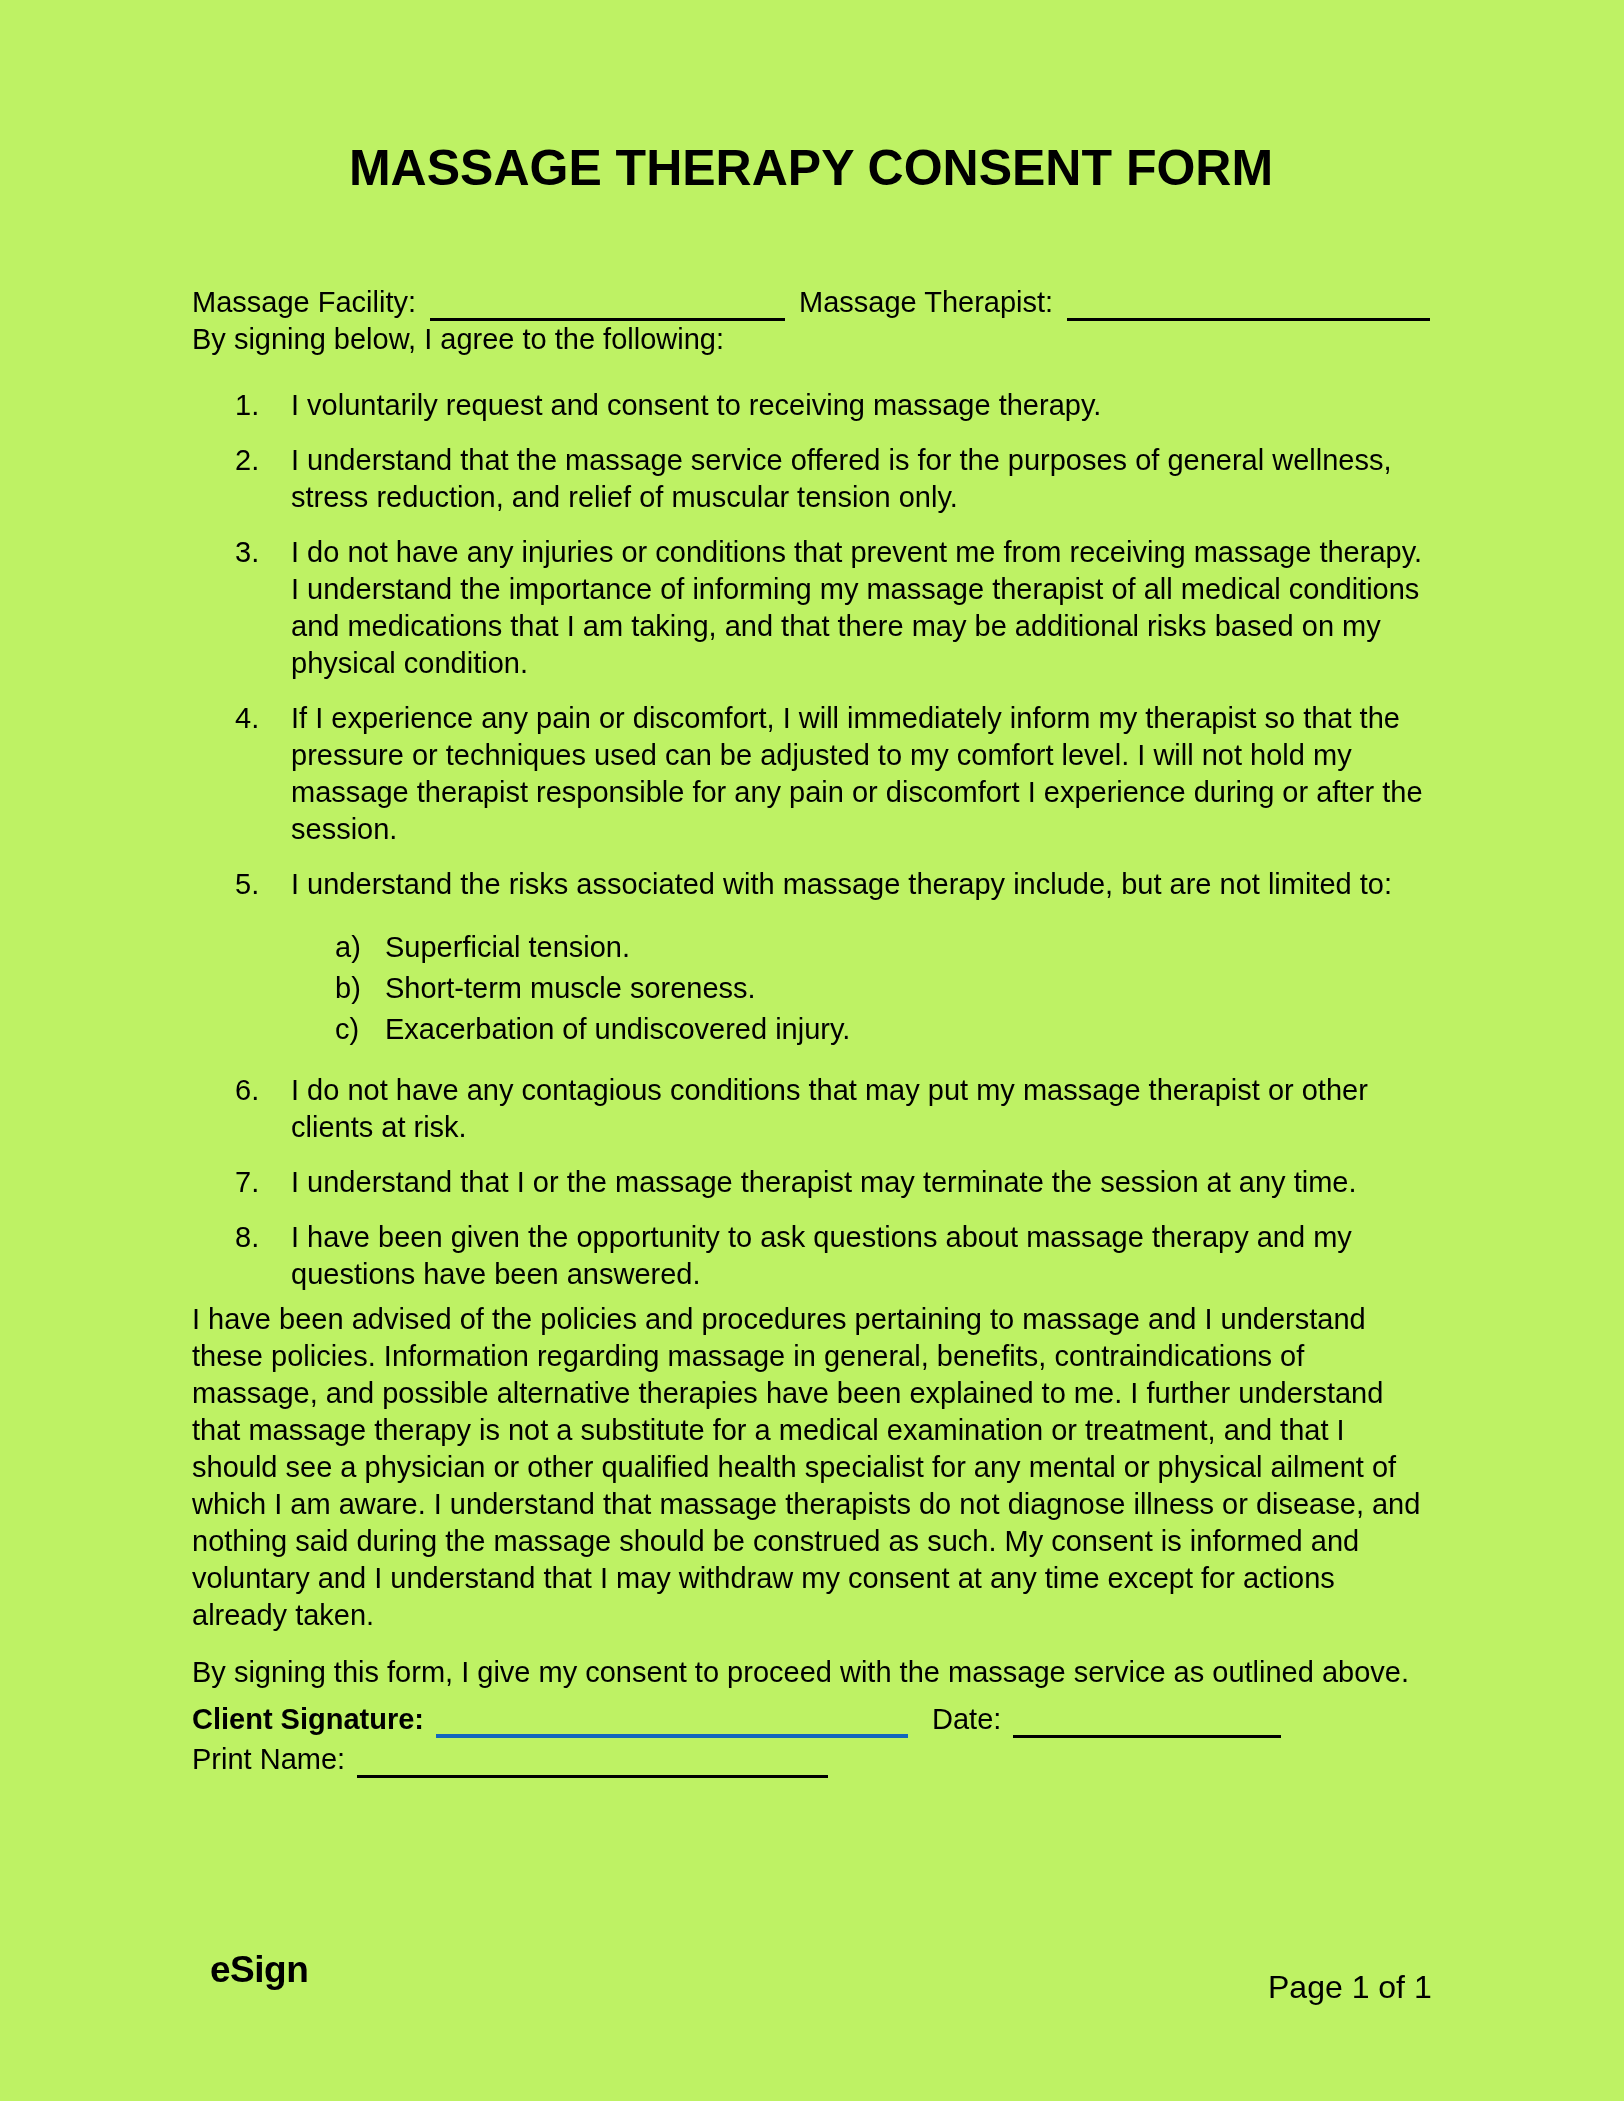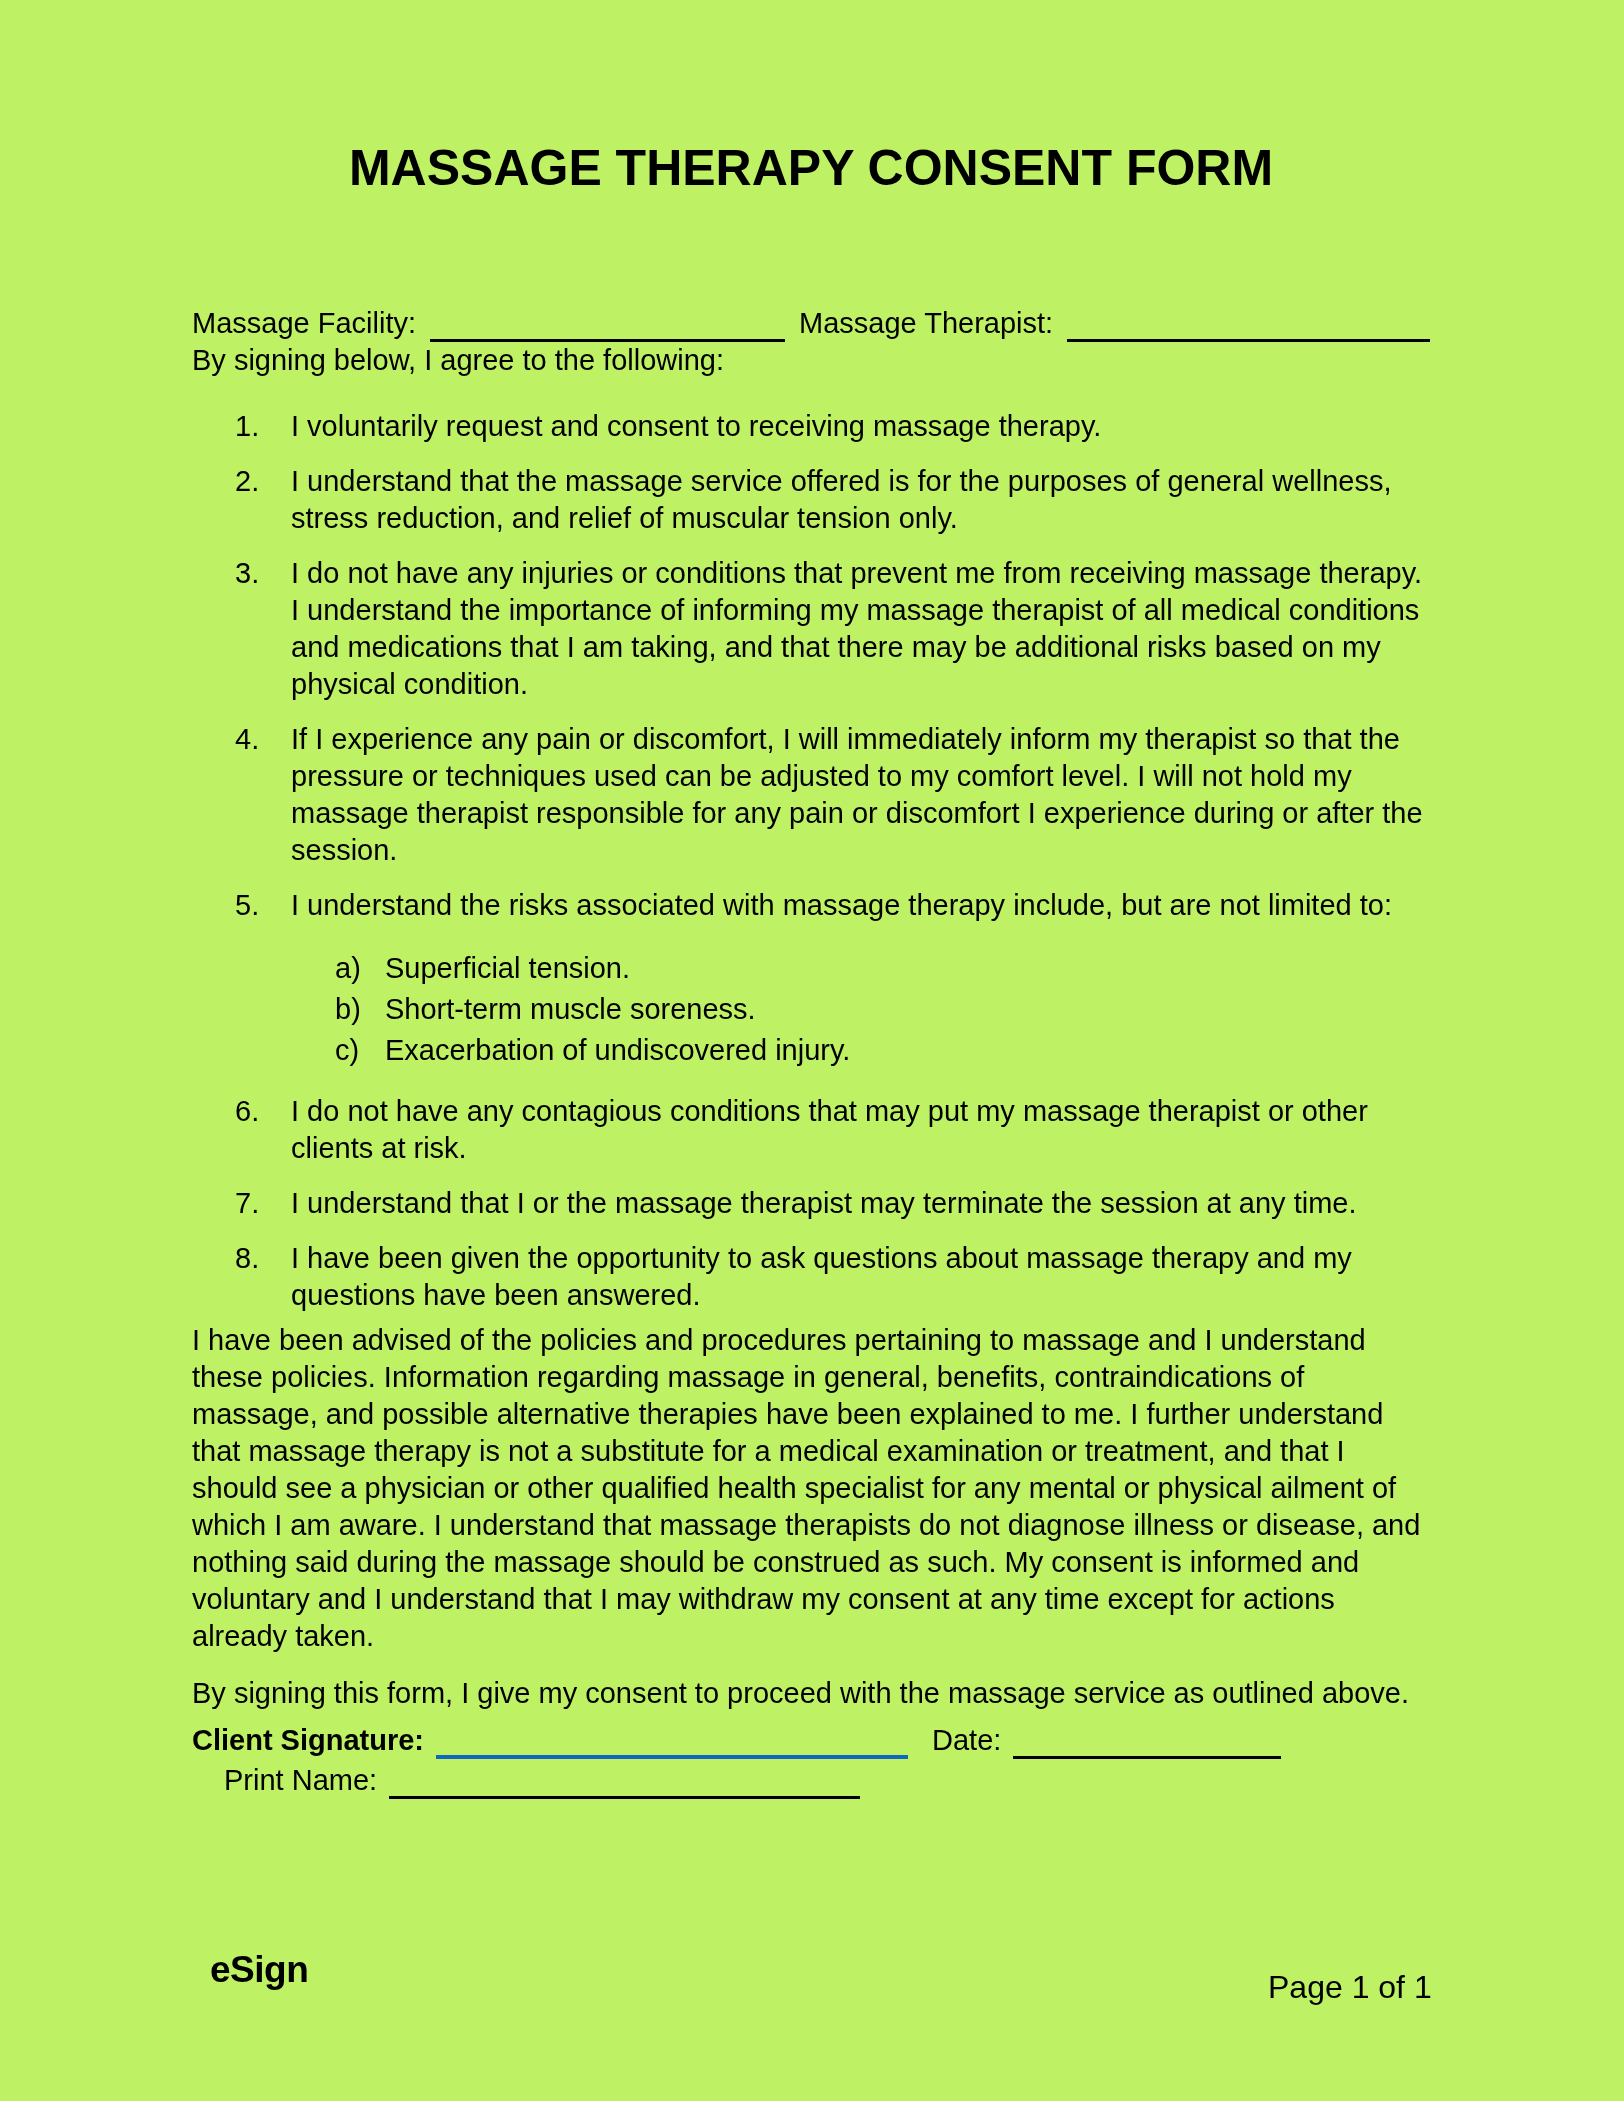--- a/index.html
+++ b/index.html
@@ -43,21 +43,21 @@
   .blank{
     display:inline-block;
     border-bottom:3px solid var(--ink);
     height:30px;
     box-sizing:border-box;
   }
   .blank.blue{
     border-bottom:4px solid var(--sig-blue);
   }
   .w-facility{width:355px;margin-left:14px;}
-  .lbl-therapist{margin-left:14px;margin-top:21px;}
+  .lbl-therapist{margin-left:14px;}
   .w-therapist{flex:1;margin-left:14px;}
   .intro{margin-top:30px;}
   .consent-list{
     margin:29px 0 0 0;
     padding:0 0 0 43px;
     list-style:none;
   }
   .consent-list > li{
     display:flex;
     margin-bottom:18px;
@@ -92,21 +92,20 @@
   }
   .sig-label{font-weight:bold;}
   .w-signature{width:472px;margin-left:12px;}
   .lbl-date{margin-left:24px;}
   .w-date{width:268px;margin-left:12px;}
   .print-row{
     margin-top:3px;
     display:flex;
     align-items:flex-end;
     white-space:nowrap;
-    margin-left:32px;
   }
   .w-print{width:471px;margin-left:12px;}
   .footer-brand{
     position:absolute;
     left:210px;
     top:1950px;
     font-size:37px;
     line-height:40px;
     font-weight:700;
     letter-spacing:-0.5px;

